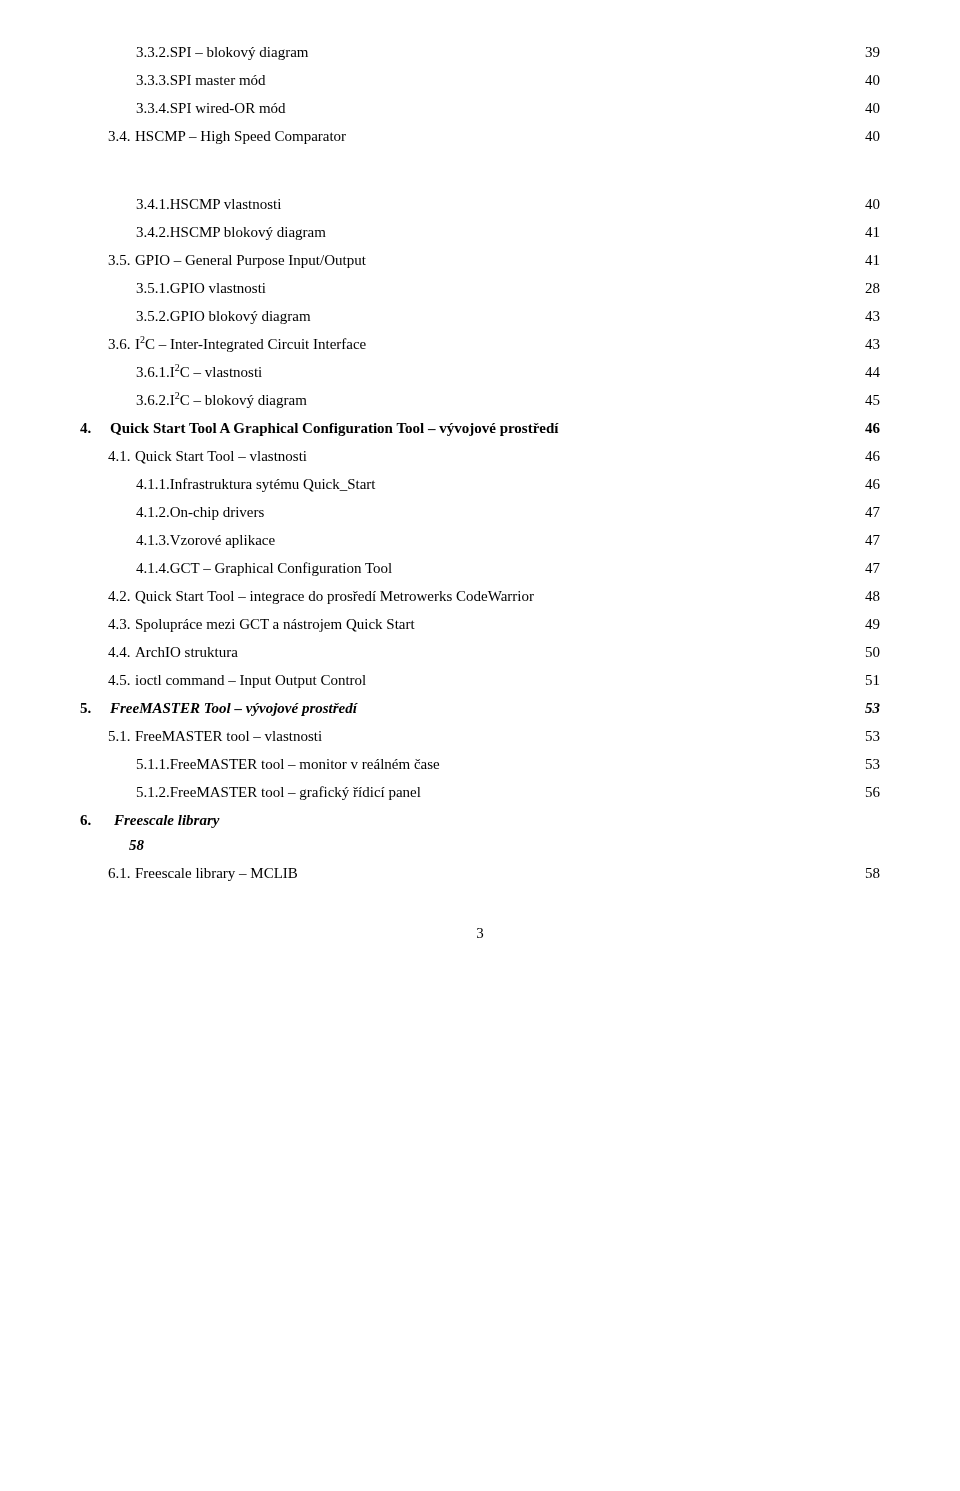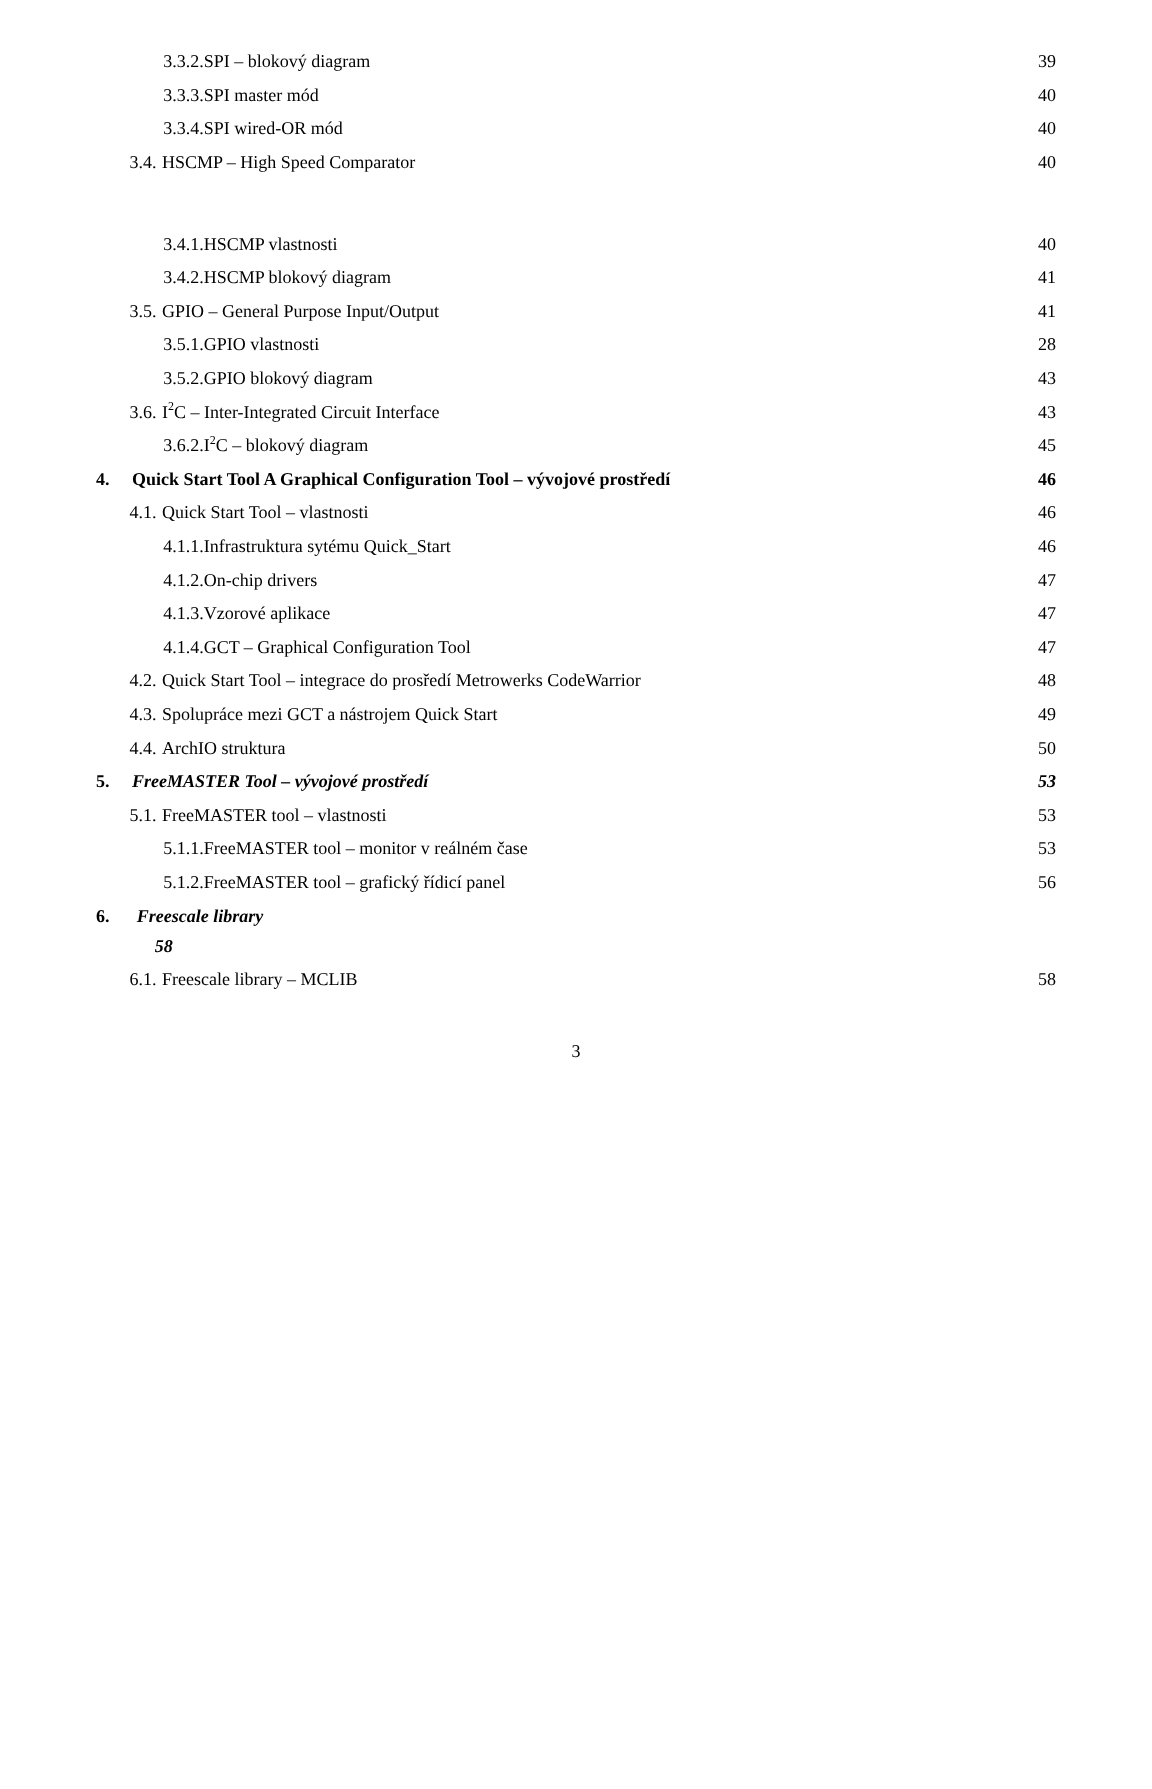--- a/index.html
+++ b/index.html
@@ -180,20 +180,28 @@
     </div>
     <div class="toc-entry">
       <span class="toc-number level2" style="min-width: 55px; padding-left: 28px; font-family: Liberation Serif, serif;">3.6.</span>
       <span class="toc-title">
         <span class="toc-title-text">I<sup>2</sup>C – Inter-Integrated Circuit Interface</span>
         <span class="toc-dots"></span>
         <span class="toc-page">43</span>
       </span>
     </div>
     <div class="toc-entry">
+      <span class="toc-number level3" style="min-width: 80px; padding-left: 56px;">3.6.1.</span>
+      <span class="toc-title">
+        <span class="toc-title-text">I<sup>2</sup>C – vlastnosti</span>
+        <span class="toc-dots"></span>
+        <span class="toc-page">44</span>
+      </span>
+    </div>
+    <div class="toc-entry">
       <span class="toc-number level3" style="min-width: 80px; padding-left: 56px;">3.6.2.</span>
       <span class="toc-title">
         <span class="toc-title-text">I<sup>2</sup>C – blokový diagram</span>
         <span class="toc-dots"></span>
         <span class="toc-page">45</span>
       </span>
     </div>
     <div class="toc-entry">
       <span class="toc-number level1" style="min-width: 30px; padding-left: 0px; font-weight: bold;">4.</span>
       <span class="toc-title" style="font-weight: bold;">
@@ -260,20 +268,28 @@
     </div>
     <div class="toc-entry">
       <span class="toc-number level2" style="min-width: 55px; padding-left: 28px;">4.4.</span>
       <span class="toc-title">
         <span class="toc-title-text">ArchIO struktura</span>
         <span class="toc-dots"></span>
         <span class="toc-page">50</span>
       </span>
     </div>
     <div class="toc-entry">
+      <span class="toc-number level2" style="min-width: 55px; padding-left: 28px;">4.5.</span>
+      <span class="toc-title">
+        <span class="toc-title-text">ioctl command – Input Output Control</span>
+        <span class="toc-dots"></span>
+        <span class="toc-page">51</span>
+      </span>
+    </div>
+    <div class="toc-entry">
       <span class="toc-number level1" style="min-width: 30px; padding-left: 0px; font-weight: bold;">5.</span>
       <span class="toc-title" style="font-style: italic; font-weight: bold;">
         <span class="toc-title-text">FreeMASTER Tool  – vývojové prostředí</span>
         <span class="toc-dots"></span>
         <span class="toc-page">53</span>
       </span>
     </div>
     <div class="toc-entry">
       <span class="toc-number level2" style="min-width: 55px; padding-left: 28px;">5.1.</span>
       <span class="toc-title">

